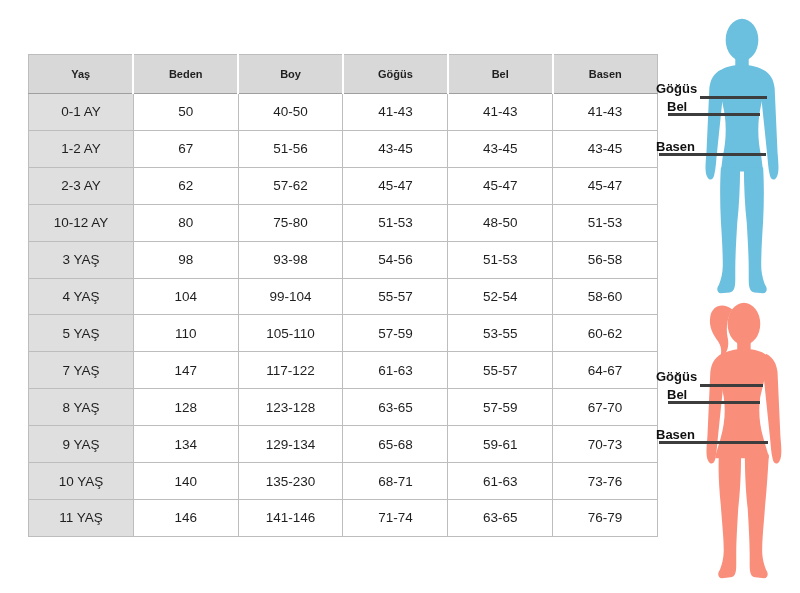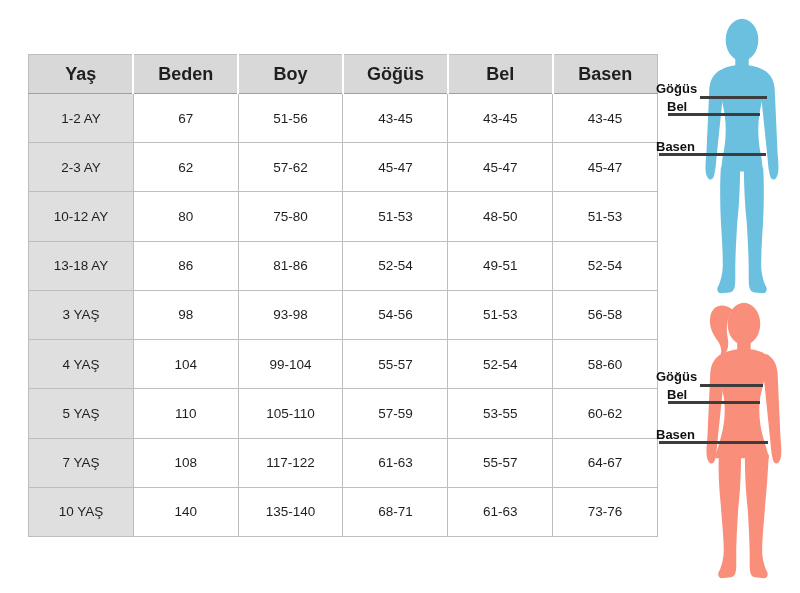--- a/index.html
+++ b/index.html
@@ -14,21 +14,21 @@
 
   
   .size-table {
     position:absolute; left:28px; top:54px;
     width:630px; height:483px;
     border-collapse:collapse; table-layout:fixed;
     font-size:13.5px; color:var(--text,#1f1f1f);
   }
   .size-table th {
     background:var(--header-bg,#d8d8d8);
-    font-weight:bold; font-size:18px;
+    font-weight:bold; font-size:11px;
     height:39px; text-align:center; vertical-align:middle;
     border-top:1px solid var(--border,#b5b5b5);
     border-bottom:1px solid #9f9f9f;
     border-left:2px solid #ffffff;
   }
   .size-table th:first-child { border-left:1px solid var(--border,#b5b5b5); }
   .size-table th:last-child  { border-right:1px solid var(--border,#b5b5b5); }
   .size-table td {
     background:var(--cell-bg,#ffffff);
     border:1px solid var(--border,#c2c2c2);
@@ -59,20 +59,28 @@
           <th>Yaş</th>
           <th>Beden</th>
           <th>Boy</th>
           <th>Göğüs</th>
           <th>Bel</th>
           <th>Basen</th>
         </tr>
     </thead>
     <tbody id="tbody">
         <tr>
+          <td>0-1 AY</td>
+          <td>50</td>
+          <td>40-50</td>
+          <td>41-43</td>
+          <td>41-43</td>
+          <td>41-43</td>
+        </tr>
+        <tr>
           <td>1-2 AY</td>
           <td>67</td>
           <td>51-56</td>
           <td>43-45</td>
           <td>43-45</td>
           <td>43-45</td>
         </tr>
         <tr>
           <td>2-3 AY</td>
           <td>62</td>
@@ -83,28 +91,20 @@
         </tr>
         <tr>
           <td>10-12 AY</td>
           <td>80</td>
           <td>75-80</td>
           <td>51-53</td>
           <td>48-50</td>
           <td>51-53</td>
         </tr>
         <tr>
-          <td>13-18 AY</td>
-          <td>86</td>
-          <td>81-86</td>
-          <td>52-54</td>
-          <td>49-51</td>
-          <td>52-54</td>
-        </tr>
-        <tr>
           <td>3 YAŞ</td>
           <td>98</td>
           <td>93-98</td>
           <td>54-56</td>
           <td>51-53</td>
           <td>56-58</td>
         </tr>
         <tr>
           <td>4 YAŞ</td>
           <td>104</td>
@@ -116,33 +116,57 @@
         <tr>
           <td>5 YAŞ</td>
           <td>110</td>
           <td>105-110</td>
           <td>57-59</td>
           <td>53-55</td>
           <td>60-62</td>
         </tr>
         <tr>
           <td>7 YAŞ</td>
-          <td>108</td>
+          <td>147</td>
           <td>117-122</td>
           <td>61-63</td>
           <td>55-57</td>
           <td>64-67</td>
         </tr>
         <tr>
+          <td>8 YAŞ</td>
+          <td>128</td>
+          <td>123-128</td>
+          <td>63-65</td>
+          <td>57-59</td>
+          <td>67-70</td>
+        </tr>
+        <tr>
+          <td>9 YAŞ</td>
+          <td>134</td>
+          <td>129-134</td>
+          <td>65-68</td>
+          <td>59-61</td>
+          <td>70-73</td>
+        </tr>
+        <tr>
           <td>10 YAŞ</td>
           <td>140</td>
-          <td>135-140</td>
+          <td>135-230</td>
           <td>68-71</td>
           <td>61-63</td>
           <td>73-76</td>
+        </tr>
+        <tr>
+          <td>11 YAŞ</td>
+          <td>146</td>
+          <td>141-146</td>
+          <td>71-74</td>
+          <td>63-65</td>
+          <td>76-79</td>
         </tr>
       </tbody>
   </table>
 
   <div class="figure" style="left: 694px; top: 15px; width: 96px; height: 286px; color: rgb(107, 191, 223);">
     <svg viewBox="0 0 100 292" fill="currentColor">
       <ellipse cx="50" cy="23" rx="17" ry="22"></ellipse>
       <rect x="43" y="36" width="14" height="16"></rect>
       <path d="M27,55 C36,47 64,47 73,55 C75,73 70,88 68,101 C66,116 67,131 70,144 L72,160 L28,160 L30,144 C33,131 34,116 32,101 C30,88 25,73 27,55 Z"></path>
       <path d="M28,54 C20,58 17,65 16,73 L13,140 C12,152 11,161 14,166 C16,170 20,169 21,164 C23,156 23,148 24,140 L30,82 C31,70 30,60 28,54 Z"></path>

